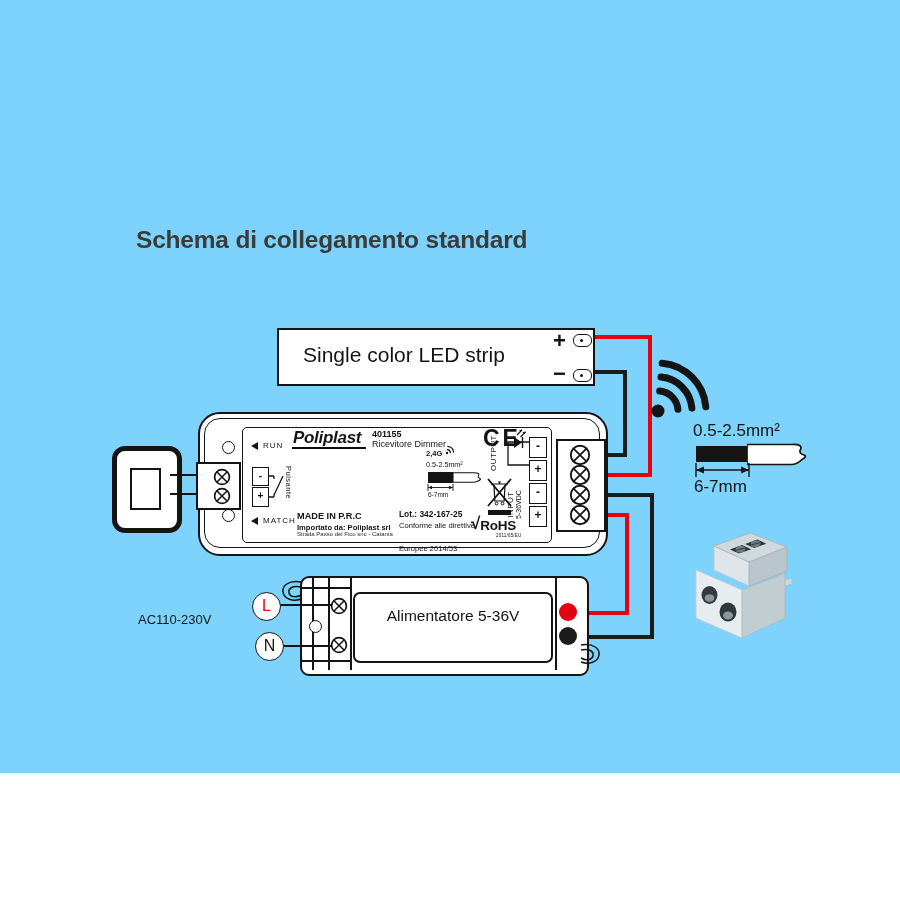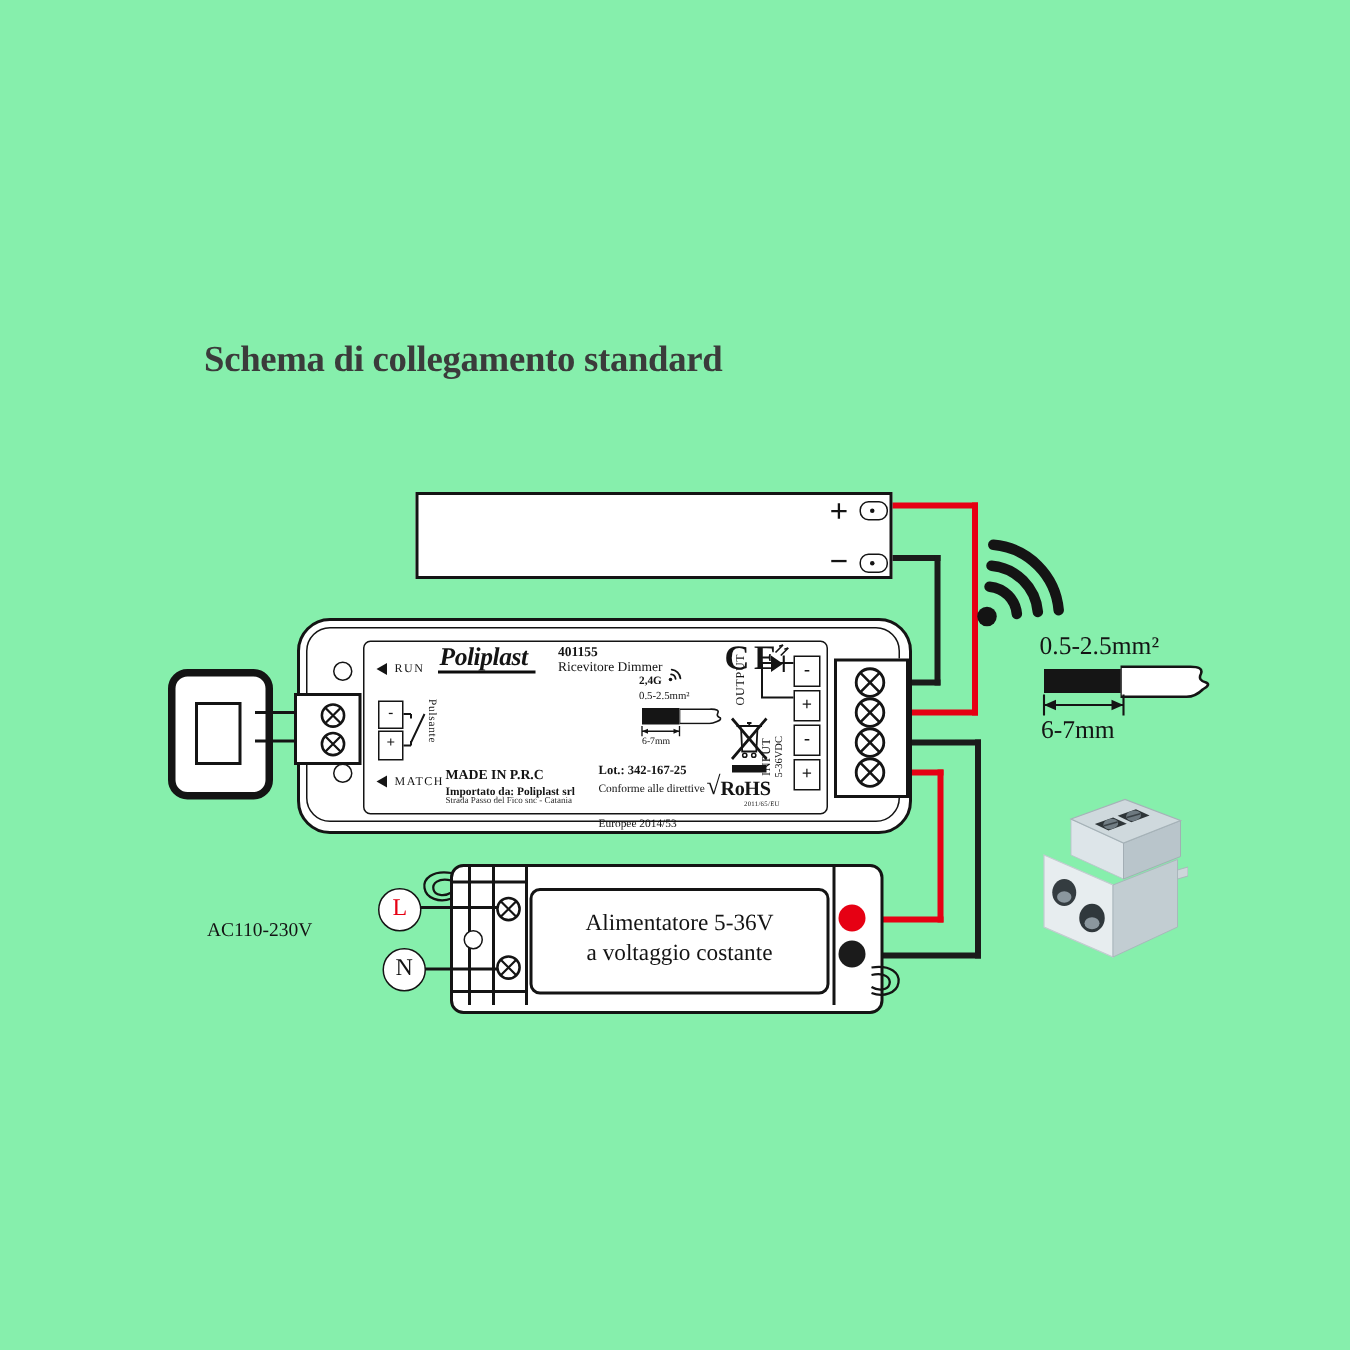--- a/index.html
+++ b/index.html
@@ -1,17 +1,17 @@
 <!DOCTYPE html>
 <html style="--wire-red: #e60013; --wire-black: #1b1b1b;"><head>
 <meta charset="utf-8">
 <style>
   html,body{margin:0;padding:0;background:#fff;}
-  .canvas{position:relative;width:900px;height:900px;background:#86efac;overflow:hidden;
-          font-family:Liberation Serif, serif;color:#141414;}
+  .canvas{position:relative;width:900px;height:773px;background:#7dd3fc;overflow:hidden;
+          font-family:Liberation Sans, sans-serif;color:#141414;}
   .abs{position:absolute;}
   .title{font-size:24.5px;font-weight:bold;color:#3b3b3b;letter-spacing:-0.2px;}
   
   .box{position:absolute;border:2px solid #141414;background:#fff;}
   .rbox{position:absolute;border:2.2px solid #141414;border-radius:22px;background:#fff;}
   .rbox-in{position:absolute;border:1.6px solid #141414;border-radius:16px;background:#fff;}
   .label-rect{position:absolute;border:1.6px solid #141414;border-radius:5px;background:#fff;}
   .hline{position:absolute;background:#141414;height:2px;}
   .vline{position:absolute;background:#141414;width:2px;}
   .wire{position:absolute;}
@@ -73,20 +73,21 @@
   <div class="wire black" style="left:623px;top:370px;width:4px;height:87px;"></div>
   <div class="wire black" style="left:588px;top:453px;width:39px;height:4px;"></div>
   <div class="wire black" style="left:588px;top:493px;width:66px;height:4px;"></div>
   <div class="wire black" style="left:650px;top:493px;width:4px;height:146px;"></div>
   <div class="wire black" style="left:576px;top:635px;width:78px;height:4px;"></div>
   <div class="wire red" style="left:588px;top:513px;width:41px;height:4px;"></div>
   <div class="wire red" style="left:625px;top:513px;width:4px;height:102px;"></div>
   <div class="wire red" style="left:576px;top:611px;width:53px;height:4px;"></div>
 
   <div class="box" style="left:277px;top:328px;width:314px;height:54px;">
+    <div class="abs led-label" style="left:24px;top:0;line-height:50px;">Single color LED strip</div>
     <div class="pm" style="left:274px;top:0px;">+</div>
     <div class="pm" style="left:274px;top:33px;">−</div>
     <div class="pad" style="left:294px;top:4px;">
         <i></i>
       </div>
     <div class="pad" style="left:294px;top:39px;">
         <i></i>
       </div>
   </div>
 
@@ -246,21 +247,20 @@
       <path d="M4,4 L14,14 M14,4 L4,14" stroke="#141414" stroke-width="1.5"></path>
     </svg>
   <svg class="abs" style="left:330px;top:636px;" width="18" height="18" viewBox="0 0 18 18">
     <circle cx="9" cy="9" r="7.4" fill="#fff" stroke="#141414" stroke-width="1.7"></circle>
       <path d="M4,4 L14,14 M14,4 L4,14" stroke="#141414" stroke-width="1.5"></path>
     </svg>
 
   <div class="abs" style="left:353px;top:592px;width:196px;height:67px;border:2px solid #141414;border-radius:7px;background:#fff;">
     <div class="psu-text" style="padding-top:12px;">
       <div>Alimentatore 5-36V</div>
-      <div>a voltaggio costante</div>
     </div>
   </div>
 
   <div class="dot red" style="left:559px;top:603px;"></div>
   <div class="dot black" style="left:559px;top:627px;"></div>
 
   <svg class="abs" style="left:280px;top:578px;" width="22" height="27" viewBox="0 0 22 27">
     <path d="M21,4 C8,2 2,8 3,14 C4,21 13,24 21,21 M21,9 C12,7 8,11 9,15 C10,19 16,20 21,17" fill="none" stroke="#141414" stroke-width="1.5"></path>
   </svg>
   <svg class="abs" style="left:579px;top:641px;" width="24" height="29" viewBox="0 0 24 29">

